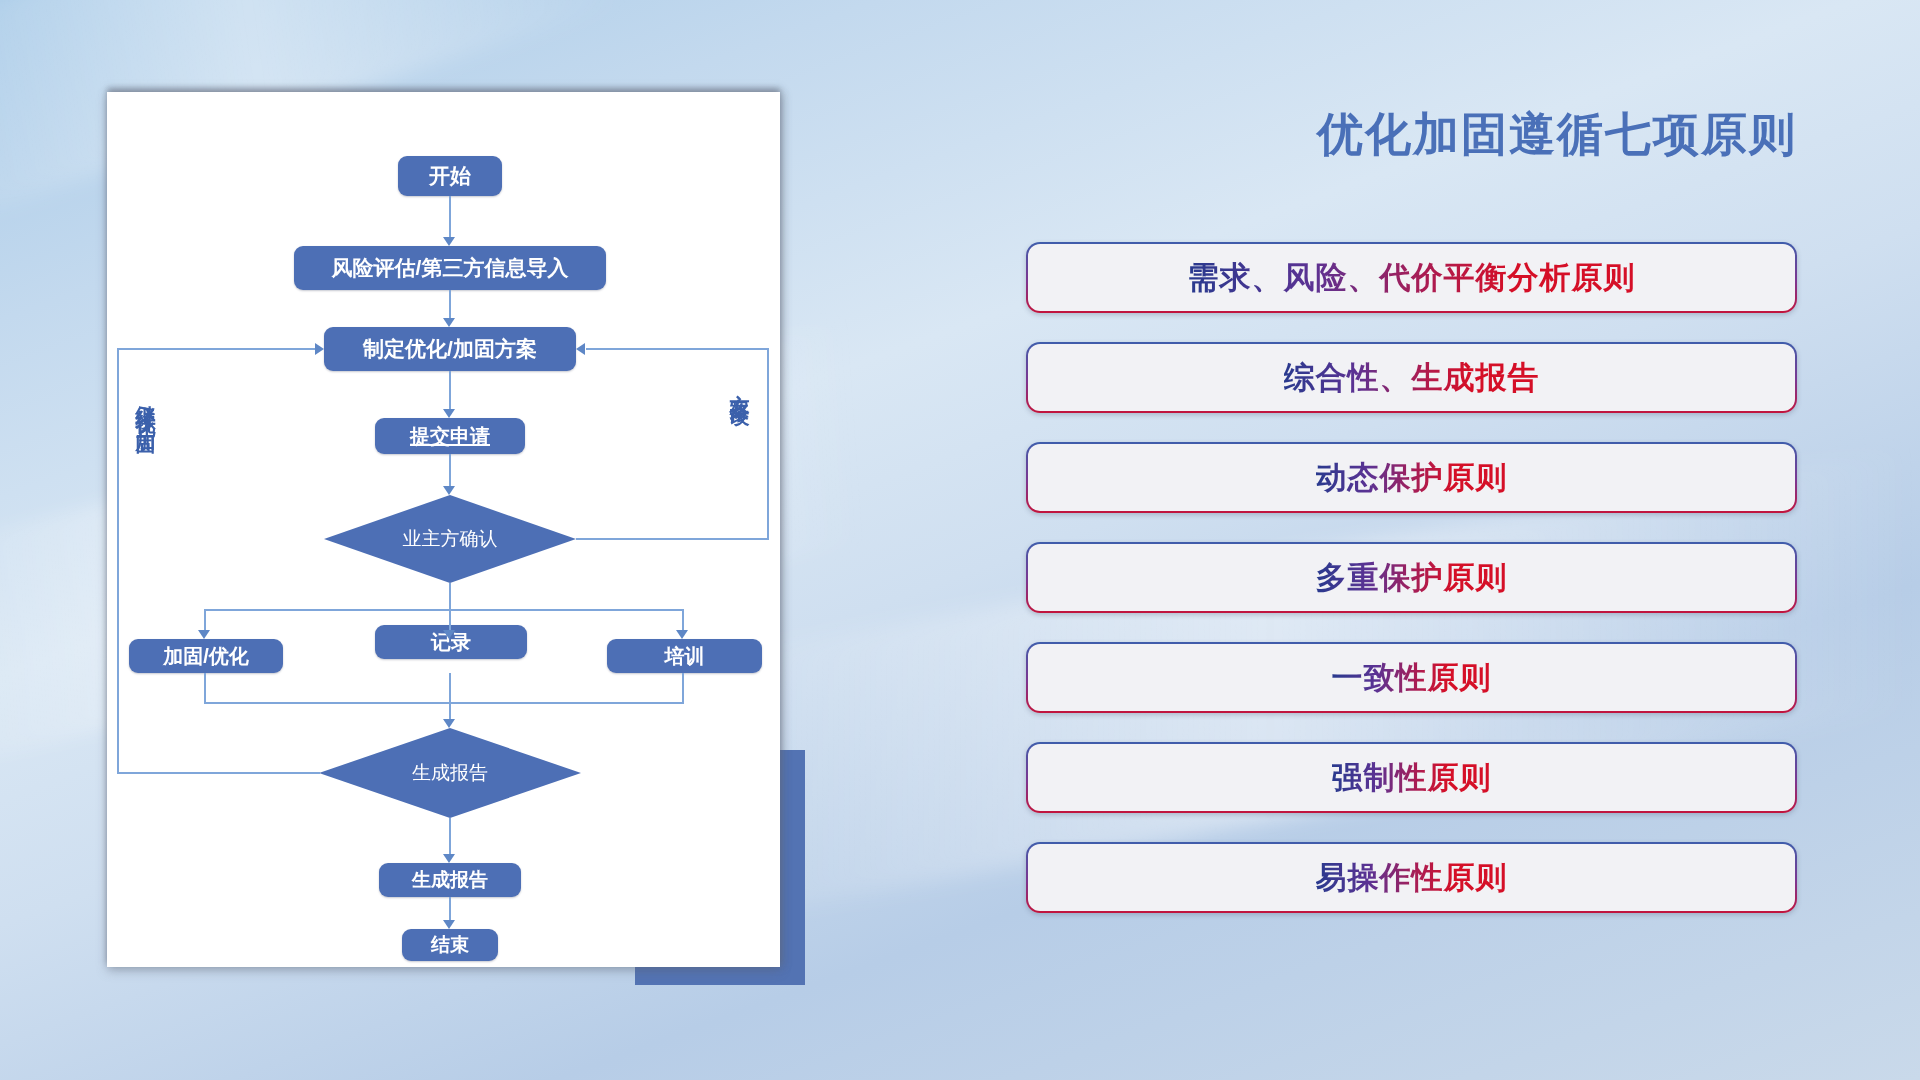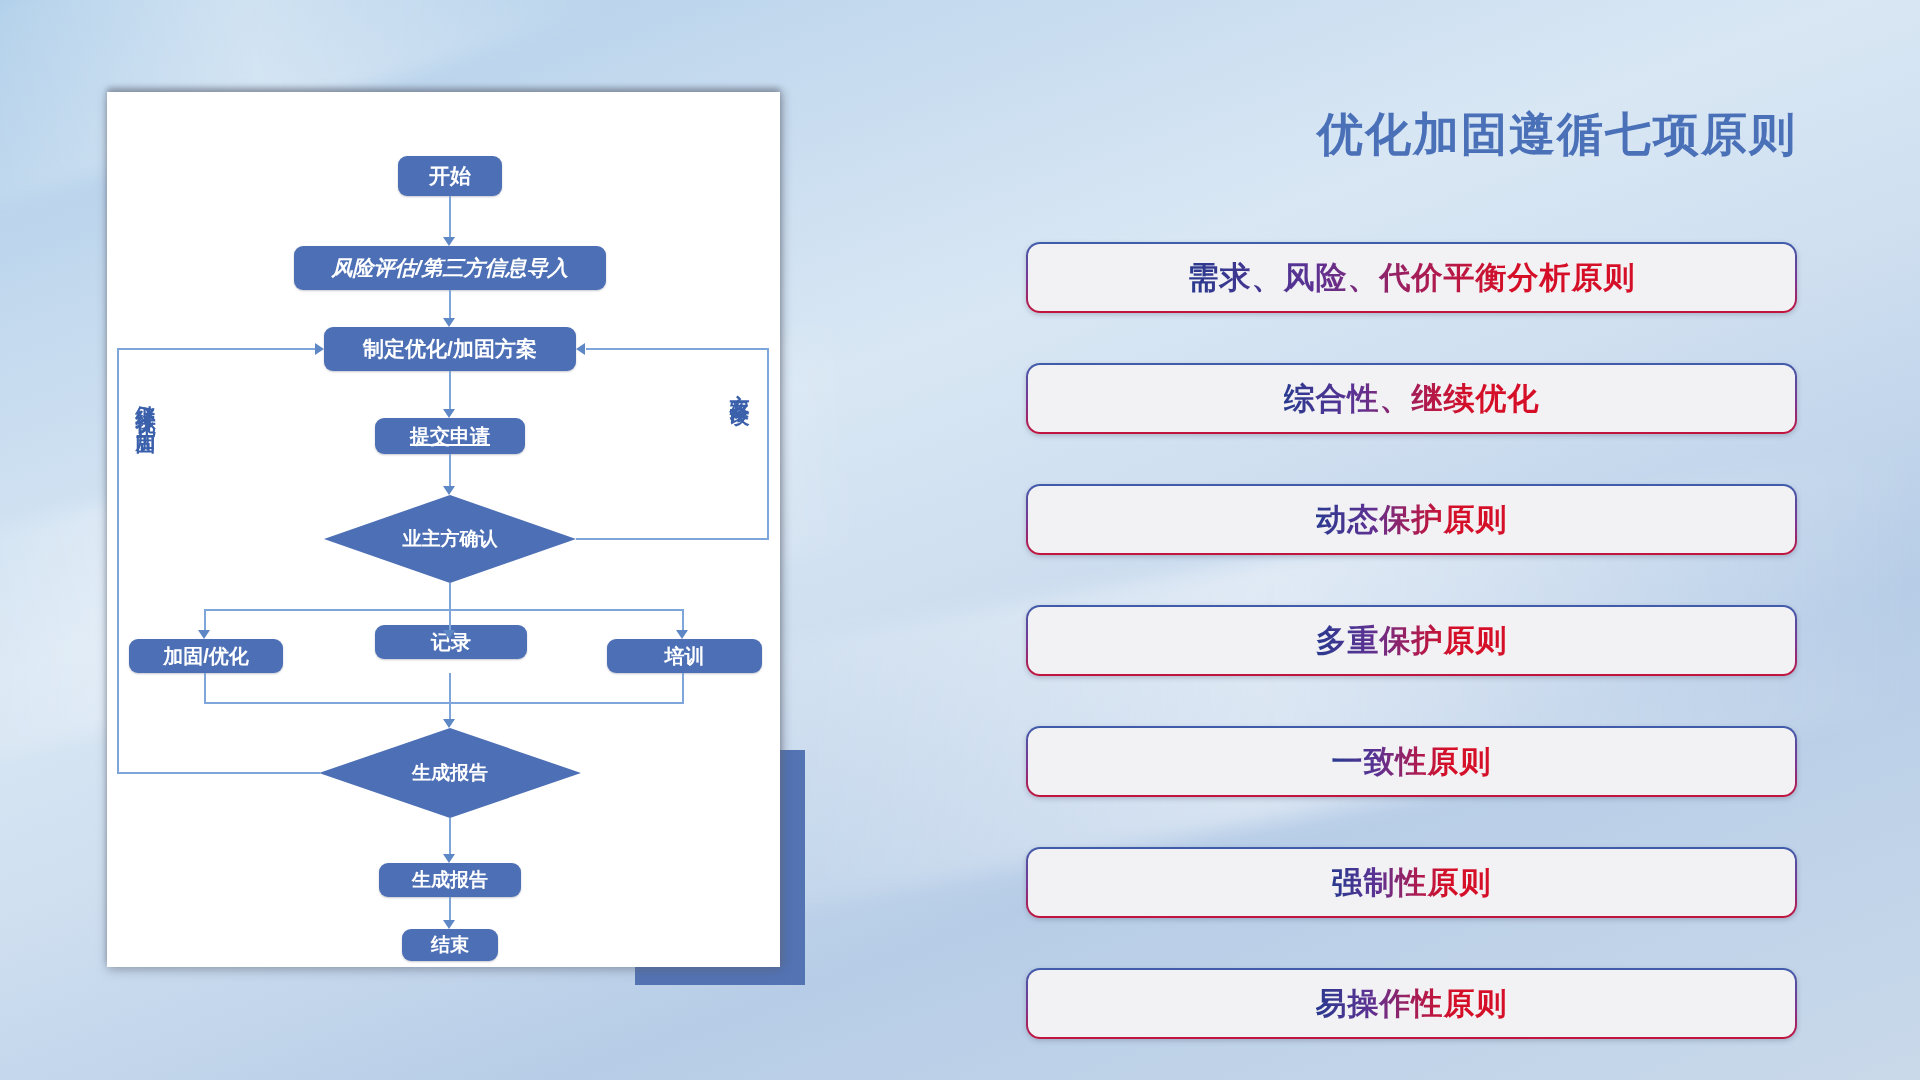--- a/index.html
+++ b/index.html
@@ -25,26 +25,26 @@
   .accent-rect{ position:absolute; left:635px; top:750px; width:170px; height:235px;
                 background:#5373b3; z-index:1; }
 
   .flow-card{ position:absolute; left:107px; top:92px; width:673px; height:875px;
               background:#ffffff; z-index:2;
               box-shadow:0 -4px 6px rgba(96,104,120,.55), 0 4px 10px rgba(96,104,120,.35), 4px 0 8px rgba(96,104,120,.25); }
 
   .fnode{ position:absolute; background:#4d6fb5; color:#fff; font-weight:bold;
           display:flex; align-items:center; justify-content:center;
           border-radius:9px; box-shadow:0 1px 2px rgba(30,40,70,.25); }
-  .fdiamond{ position:absolute; background:#4d6fb5; color:#fff; font-weight:bold;
+  .fdiamond{ position:absolute; background:#4d6fb5; color:#fff; font-weight:normal;
              display:flex; align-items:center; justify-content:center;
              clip-path:polygon(50% 0,100% 50%,50% 100%,0 50%); }
 
   .n-start   { left:291px; top:64px;  width:104px; height:40px; font-size:21px; }
-  .n-risk    { left:187px; top:154px; width:312px; height:44px; font-size:21px;font-style:italic; }
+  .n-risk    { left:187px; top:154px; width:312px; height:44px; font-size:21px; }
   .n-plan    { left:217px; top:235px; width:252px; height:44px; font-size:21px; }
   .n-submit  { left:268px; top:326px; width:150px; height:36px; font-size:20px;text-decoration:underline; }
   .d-owner   { left:217px; top:403px; width:252px; height:88px; font-size:19px; }
   .n-reinf   { left:22px;  top:547px; width:154px; height:34px; font-size:20px; }
   .n-record  { left:268px; top:533px; width:152px; height:34px; font-size:20px; }
   .n-train   { left:500px; top:547px; width:155px; height:34px; font-size:20px; }
   .d-check   { left:212px; top:636px; width:262px; height:90px; font-size:19px; }
   .n-report  { left:272px; top:771px; width:142px; height:34px; font-size:19px; }
   .n-end     { left:295px; top:837px; width:96px;  height:32px; font-size:19px; }
 
@@ -62,21 +62,21 @@
 
   .vlabel{ position:absolute; writing-mode:vertical-rl; text-orientation:mixed;
            color:#3b60ab; font-weight:bold; font-size:20px; letter-spacing:4px; }
   .lbl-left { left:26px;  top:298px; }
   .lbl-right{ left:620px; top:286px; }
 
   .panel{ position:absolute; left:1026px; top:0; width:771px; height:1080px; z-index:2; }
   .panel-title{ position:absolute; left:0; top:104px; width:771px; text-align:right;
                 font-size:46px; font-weight:bold; color:#4a70b8; letter-spacing:2px; }
   .principles{ position:absolute; left:0; top:242px; width:771px;
-               display:flex; flex-direction:column; gap:50px; }
+               display:flex; flex-direction:column; gap:29px; }
   .principle{ height:71px; border-radius:14px; padding:2px;
               background:linear-gradient(180deg,#3f5dab 0%,#7d3590 55%,#c2143c 100%);
               box-shadow:0 2px 5px rgba(80,90,115,.3); }
   .principle-inner{ width:100%; height:100%; border-radius:12px; background:#f2f2f5;
                     display:flex; align-items:center; justify-content:center; }
   .gtext{ font-size:31px; font-weight:bold; letter-spacing:1px;
           background:linear-gradient(90deg,#293a8e 0%,#5c3293 28%,#a81d55 52%,#d50f27 72%,#d50f27 100%);
           -webkit-background-clip:text; background-clip:text;
           -webkit-text-fill-color:transparent; color:transparent; }
 </style>
@@ -152,21 +152,21 @@
   <div class="panel">
     <div class="panel-title">优化加固遵循七项原则</div>
     <div class="principles">
       <div class="principle">
         <div class="principle-inner">
             <span class="gtext">需求、风险、代价平衡分析原则</span>
           </div>
       </div>
       <div class="principle">
         <div class="principle-inner">
-            <span class="gtext">综合性、继续优化</span>
+            <span class="gtext">综合性、生成报告</span>
           </div>
       </div>
       <div class="principle">
         <div class="principle-inner">
             <span class="gtext">动态保护原则</span>
           </div>
       </div>
       <div class="principle">
         <div class="principle-inner">
             <span class="gtext">多重保护原则</span>

